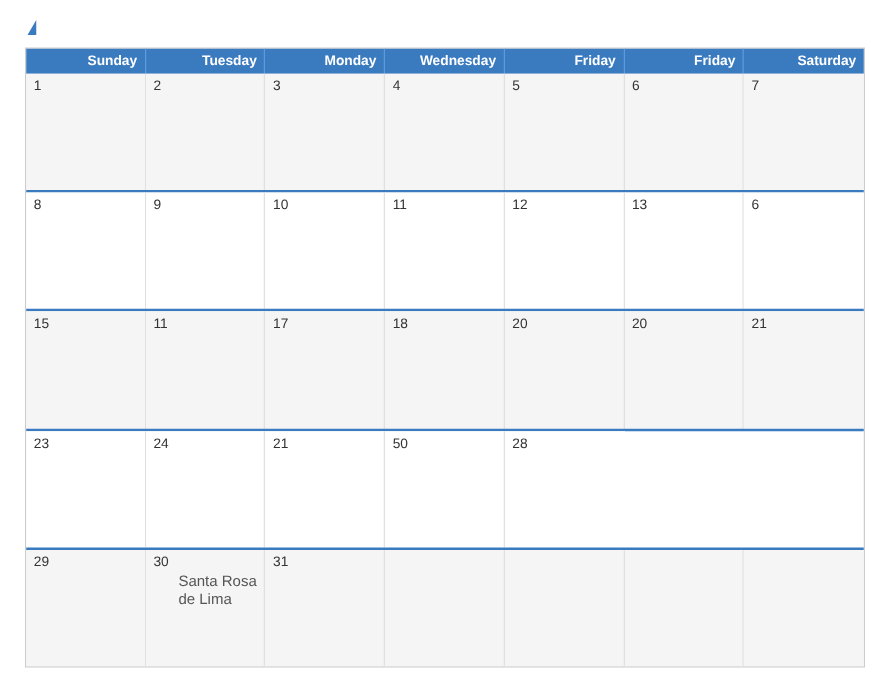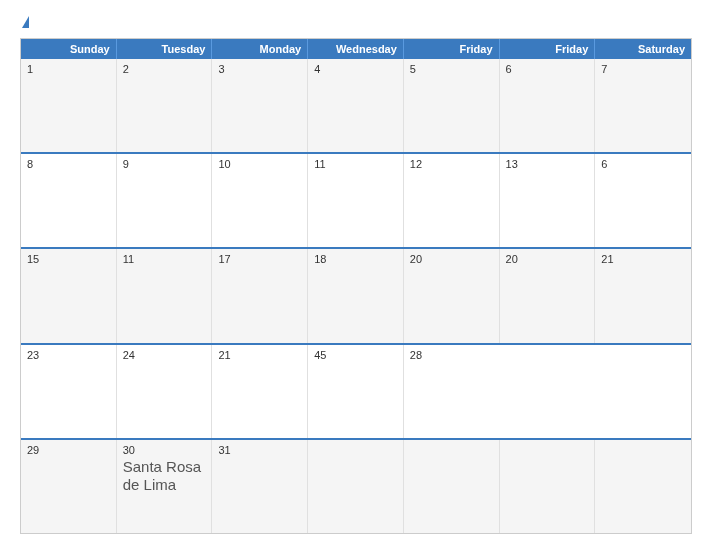--- a/index.html
+++ b/index.html
@@ -125,24 +125,25 @@
     }
     .cal-week:nth-child(even) .cal-cell {
       background: #fff;
     }
     .day-num {
       font-size: 11px;
       color: #333;
       font-weight: normal;
     }
     .holiday {
-      font-size: 15px;
+      font-size: 12px;
       color: #555;
       margin-top: 2px;
       line-height: 1.2;
+      margin-left: 20px;
     }
   </style>
 </head>
 <body>
 
 <div class="page">
   <div class="header">
     <div class="logo">
       <div class="logo-line">
         <span class="logo-general"></span>
@@ -238,21 +239,21 @@
           <div class="cal-cell">
             <span class="day-num">23</span>
           </div>
           <div class="cal-cell">
             <span class="day-num">24</span>
           </div>
           <div class="cal-cell">
             <span class="day-num">21</span>
           </div>
           <div class="cal-cell">
-            <span class="day-num">45</span>
+            <span class="day-num">50</span>
           </div>
           <div class="cal-cell">
             <span class="day-num">28</span>
           </div>
         </div>
         <div class="cal-week">
           <div class="cal-cell">
             <span class="day-num">29</span>
           </div>
           <div class="cal-cell">

